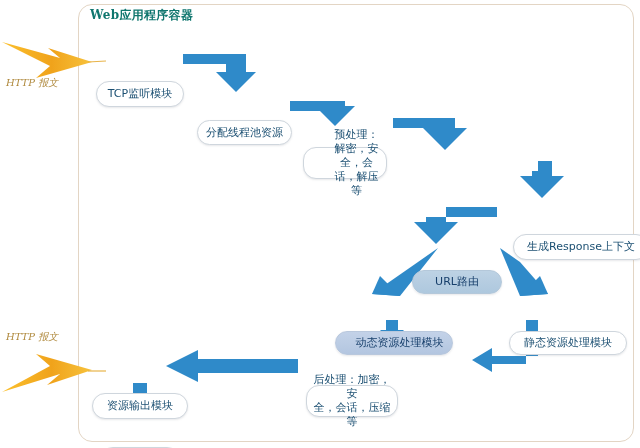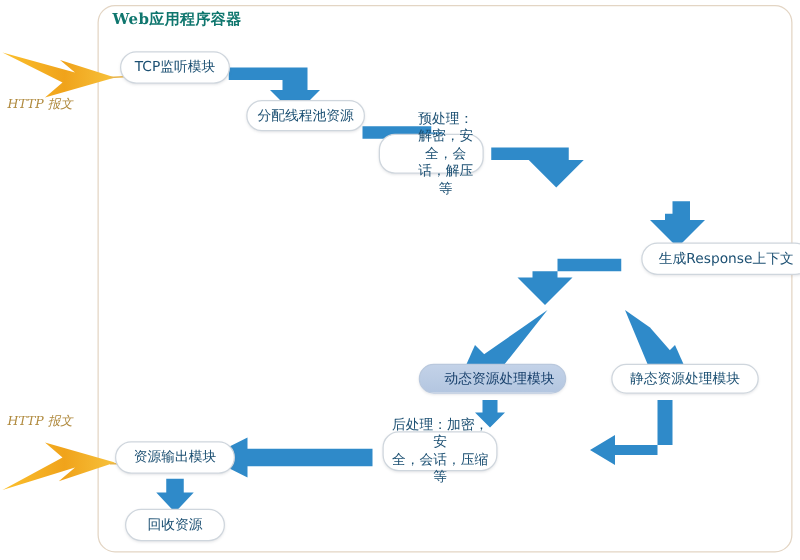--- a/index.html
+++ b/index.html
@@ -31,20 +31,21 @@
 
   
   .node{
     position:absolute;box-sizing:border-box;
     display:flex;align-items:center;justify-content:center;text-align:center;
     border:1px solid #cfd6dd;border-radius:13px;background:#ffffff;
     color:#1b4f72;font-size:11px;line-height:14px;
     font-family:"DejaVu Sans","Liberation Sans",sans-serif;
     padding:2px 5px;white-space:pre-line;
     box-shadow:0 1px 2px rgba(120,130,140,.18);
+    margin-top:40px;
   }
   .node.filled{
     background:linear-gradient(180deg,#c3d2e8 0%,#b3c6e0 100%);
     border:1px solid #b9c8dd;color:#173f6b;
   }
   .node.soft{
     background:linear-gradient(180deg,#bdd2e4 0%,#aec8de 100%);
     border:1px solid #b4c8da;color:#173f6b;
   }
 
@@ -111,24 +112,25 @@
   <div class="node" style="left:96px;top:41px;width:88px;height:26px;">TCP监听模块</div>
 
   <div class="node" style="left:197px;top:80px;width:95px;height:25px;">分配线程池资源</div>
 
   <div class="node" style="left:303px;top:107px;width:84px;height:32px;padding-left:28px;">预处理：解密，安
 全，会话，解压等</div>
 
 
   <div class="node" style="left:513px;top:194px;width:136px;height:26px;">生成Response上下文</div>
 
+  <div class="node soft" style="left:412px;top:230px;width:90px;height:24px;">URL路由</div>
 
   <div class="node filled" style="left:335px;top:291px;width:118px;height:24px;padding-left:16px;">动态资源处理模块</div>
 
-  <div class="node" style="left:489px;top:291px;width:118px;height:24px;">静态资源处理模块</div>
+  <div class="node" style="left:509px;top:291px;width:118px;height:24px;">静态资源处理模块</div>
 
   <div class="node" style="left:306px;top:345px;width:92px;height:32px;">后处理：加密，安
 全，会话，压缩等</div>
 
   <div class="node" style="left:92px;top:353px;width:96px;height:26px;">资源输出模块</div>
 
   <div class="node" style="left:100px;top:407px;width:80px;height:26px;">回收资源</div>
 
 </div>
 

